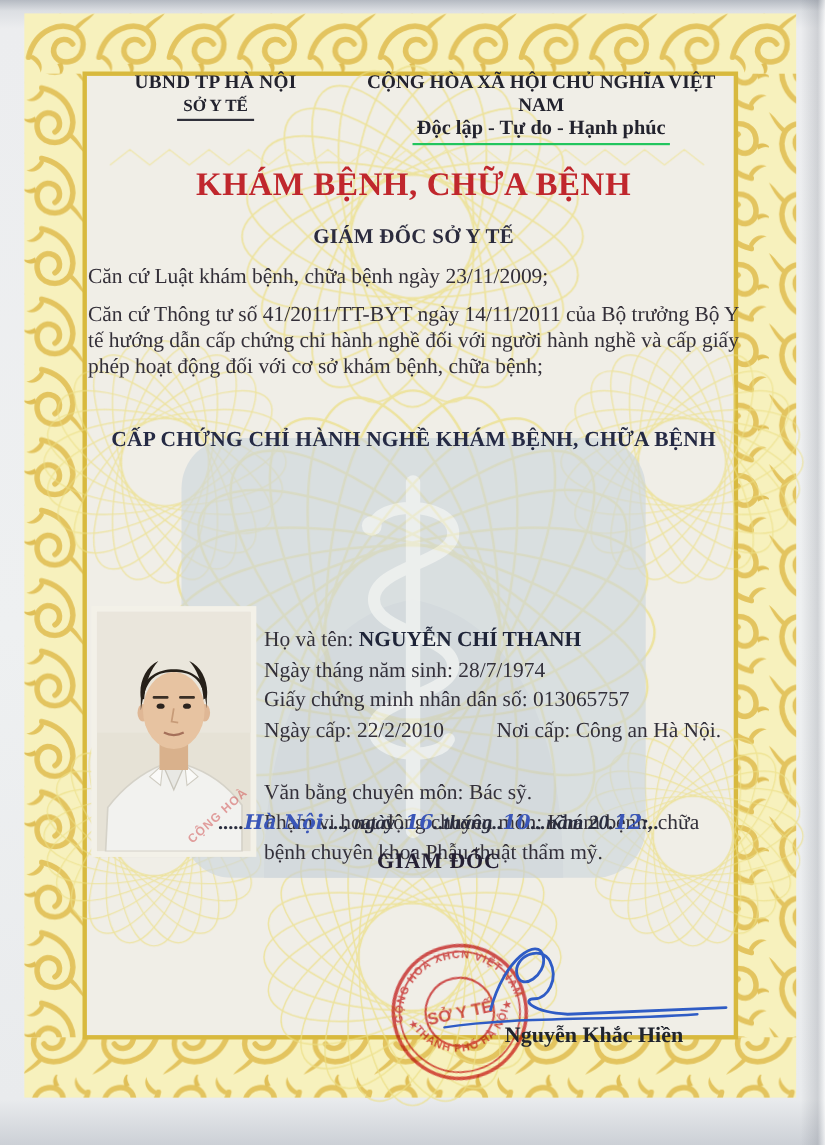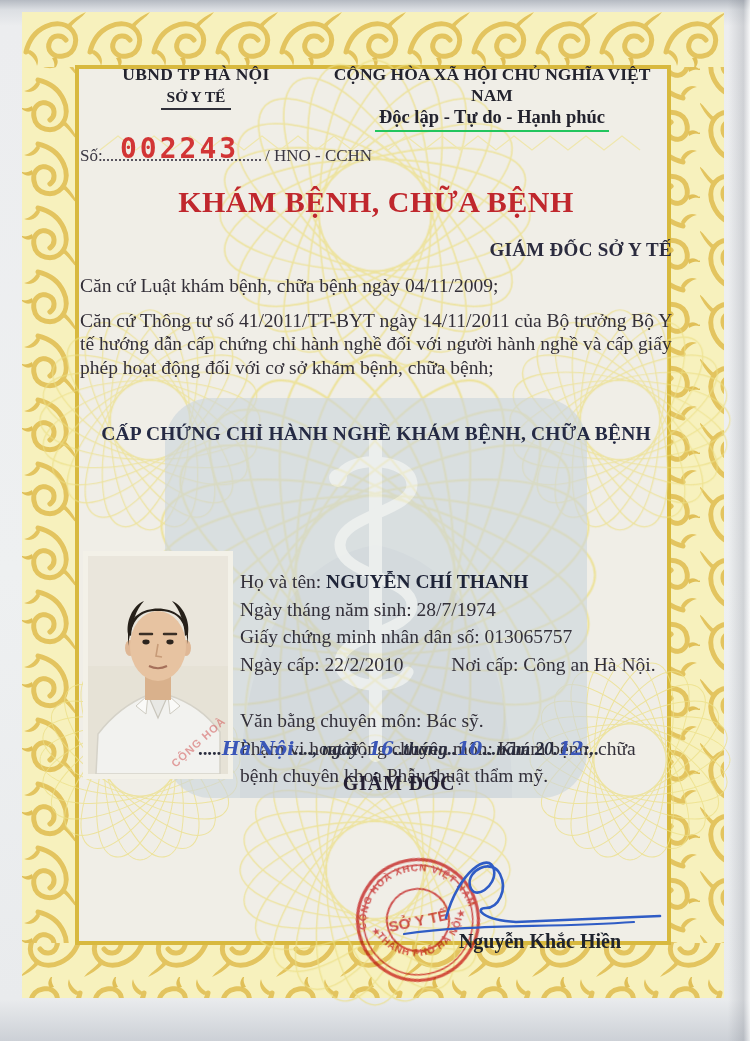--- a/index.html
+++ b/index.html
@@ -22,21 +22,21 @@
     border-bottom:2px solid #30303a;padding:1px 6px 2px;margin-top:2px;}
   .hdr-r1{font-size:17.5px;font-weight:bold;color:#23232e;}
   .hdr-r2{font-size:18.5px;font-weight:bold;color:#23232e;display:inline-block;
     border-bottom:2px solid #22c55e;padding:0 4px 2px;margin-top:1px;}
   .serial-line{position:relative;margin-top:14px;font-size:17px;color:#3a3742;}
   .serial-dots{display:inline-block;width:158px;border-bottom:2px dotted #5a5660;height:13px;}
   .serial-number{position:absolute;left:40px;top:-14px;color:#d23535;
     font-family:"DejaVu Sans Mono",monospace;font-size:28px;font-weight:bold;letter-spacing:3px;}
   .doc-title{margin-top:16px;text-align:center;color:#c0272d;font-weight:bold;
     font-size:30px;line-height:40px;letter-spacing:.5px;}
-  .issuer{margin-top:17px;text-align:right;font-size:19px;font-weight:bold;color:#2b2b3e;letter-spacing:.3px;}
+  .issuer{margin-top:17px;text-align:center;font-size:19px;font-weight:bold;color:#2b2b3e;letter-spacing:.3px;}
   .preamble{margin-top:13px;font-size:19.5px;line-height:23.5px;color:#332f38;}
   .preamble p{margin:0 0 11px 0;}
   .preamble p.last{margin-top:19px;}
   .grant{margin-top:44px;text-align:center;font-size:19.5px;font-weight:bold;color:#252a44;letter-spacing:.2px;}
   .photo{position:absolute;left:8px;top:492px;width:140px;height:218px;background:#f6f4ee;
     box-shadow:0 0 0 5px #f3f1e8,0 1px 4px rgba(90,90,70,.35);}
   .photo-sec{position:absolute;right:-4px;bottom:26px;transform:rotate(-42deg);
     color:rgba(210,85,85,.55);font-family:"Liberation Sans",sans-serif;font-size:11px;font-weight:bold;letter-spacing:1px;}
   .info{position:absolute;left:160px;top:504px;width:438px;font-size:19.5px;line-height:27.5px;color:#33303a;}
   .info .name{font-weight:bold;color:#1e2438;}
@@ -125,34 +125,29 @@
     <div class="hdr-left">
       <div class="hdr-l1">UBND TP HÀ NỘI</div>
       <span class="hdr-l2">SỞ Y TẾ</span>
     </div>
     <div class="hdr-right">
       <div class="hdr-r1">CỘNG HÒA XÃ HỘI CHỦ NGHĨA VIỆT NAM</div>
       <span class="hdr-r2">Độc lập - Tự do - Hạnh phúc</span>
     </div>
   </div>
 
-  <div class="serial-line">
-    <span>Số:</span><span class="serial-dots"></span>
-    <span class="serial-number">002243</span>
-    <span>/ HNO - CCHN</span>
-  </div>
 
   <div class="doc-title">
     <div>KHÁM BỆNH, CHỮA BỆNH</div>
   </div>
 
   <div class="issuer">GIÁM ĐỐC SỞ Y TẾ</div>
 
   <div class="preamble">
-    <p>Căn cứ Luật khám bệnh, chữa bệnh ngày 04/11/2009;</p>
+    <p>Căn cứ Luật khám bệnh, chữa bệnh ngày 23/11/2009;</p>
     <p>Căn cứ Thông tư số 41/2011/TT-BYT ngày 14/11/2011 của Bộ trưởng Bộ Y tế hướng dẫn cấp chứng chỉ hành nghề đối với người hành nghề và cấp giấy phép hoạt động đối với cơ sở khám bệnh, chữa bệnh;</p>
   </div>
 
   <div class="grant">CẤP CHỨNG CHỈ HÀNH NGHỀ KHÁM BỆNH, CHỮA BỆNH</div>
 
   <div class="photo">
     <svg width="140" height="218" viewBox="0 0 140 218">
       <rect x="0" y="0" width="140" height="218" fill="#e6e2d6"></rect>
       <rect x="0" y="0" width="140" height="110" fill="#eae6dc"></rect>
       <path d="M8 218 L10 178 C30 152 50 143 60 139 L80 139 C96 144 116 154 132 176 L132 218 Z" fill="#f2f2ef" stroke="#d5d2c8" stroke-width="1.5"></path>

